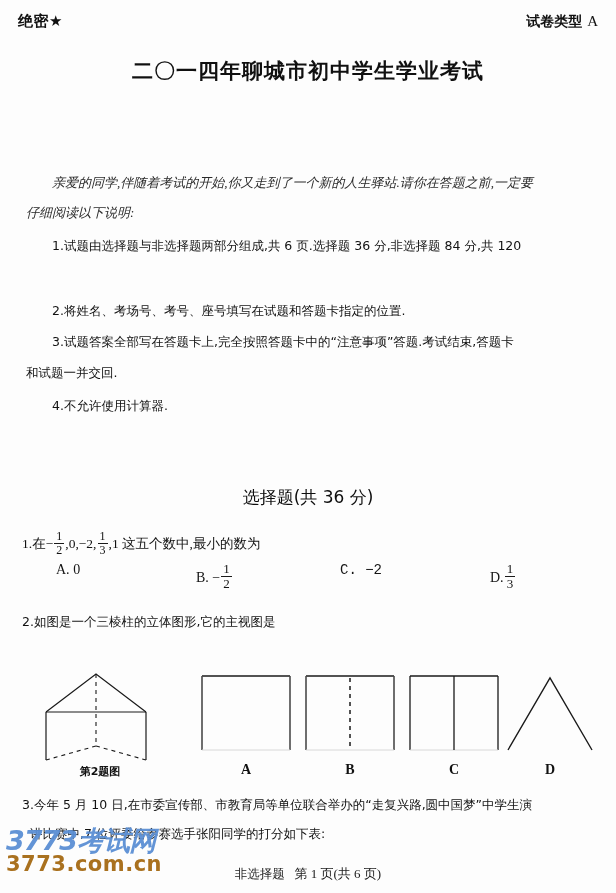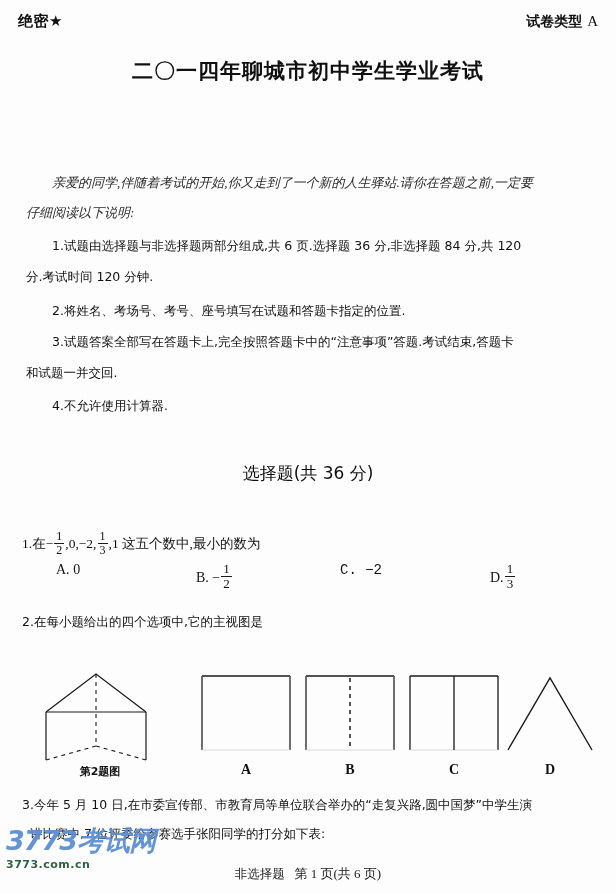--- a/index.html
+++ b/index.html
@@ -103,20 +103,21 @@
   .indent { text-indent: 26px; display: block; }
 
   .section-title {
     position: absolute;
     left: 0;
     width: 616px;
     text-align: center;
     font-family: "DejaVu Sans", sans-serif;
     font-size: 17px;
     color: #0e0e0e;
+    margin-top: 24px;
   }
   .q-head {
     position: absolute;
     left: 16px;
     width: 590px;
     font-family: "DejaVu Sans", sans-serif;
     font-size: 12.5px;
     color: #111;
   }
   .q-text {
@@ -205,24 +206,24 @@
     font-size: 27px;
     font-style: italic;
     letter-spacing: -1px;
     line-height: 28px;
     color: #5b8fd4;
     opacity: 0.95;
   }
   .wm-bot {
     font-family: "DejaVu Sans", sans-serif;
     font-weight: bold;
-    font-size: 11px;
+    font-size: 21px;
     letter-spacing: 0.5px;
     line-height: 19px;
-    color: #14532d;
+    color: #a16207;
     opacity: 0.9;
   }
 </style>
 </head>
 <body>
 
 <div id="page">
 
   <div class="header-row">
     <span class="secret">绝密★</span>
@@ -234,21 +235,20 @@
 
   <div class="title-main">二〇一四年聊城市初中学生学业考试</div>
 
   <div class="body-block p-intro" style="top:168px;">
     <span class="indent">亲爱的同学,伴随着考试的开始,你又走到了一个新的人生驿站.请你在答题之前,一定要</span>
     <span style="display:block;">仔细阅读以下说明:</span>
   </div>
 
   <div class="body-block p-rule" style="top:230px;">
     <span class="indent">1.试题由选择题与非选择题两部分组成,共 6 页.选择题 36 分,非选择题 84 分,共 120</span>
-    <span style="display:block;">分.考试时间 120 分钟.</span>
   </div>
 
   <div class="body-block p-rule" style="top:295px;">
     <span class="indent">2.将姓名、考场号、考号、座号填写在试题和答题卡指定的位置.</span>
   </div>
 
   <div class="body-block p-rule" style="top:326px;">
     <span class="indent">3.试题答案全部写在答题卡上,完全按照答题卡中的“注意事项”答题.考试结束,答题卡</span>
     <span style="display:block;">和试题一并交回.</span>
   </div>
@@ -277,21 +277,21 @@
     <span class="opt" style="left:318px;font-family:Liberation Mono, monospace;">
       <span>C.</span>
       <span>−2</span>
     </span>
     <span class="opt" style="left:468px;">
       <span>D.</span><span class="frac" style="font-size:13px;"><span class="num">1</span><span class="den">3</span></span>
     </span>
   </div>
 
   <div class="q-text" style="top:614px;">
-    <span>2.</span><span>在每小题给出的四个选项中,它的主视图是</span>
+    <span>2.</span><span>如图是一个三棱柱的立体图形,它的主视图是</span>
   </div>
 
   <div class="fig-area">
 
     <svg width="140" height="110" viewBox="0 0 140 110" style="position:absolute;left:30px;top:4px;">
 
       <polyline points="16,56 66,18 116,56" fill="none" stroke="#1a1a1a" stroke-width="1.2"></polyline>
 
       <line x1="16" y1="56" x2="116" y2="56" stroke="#1a1a1a" stroke-width="1.2"></line>
 

